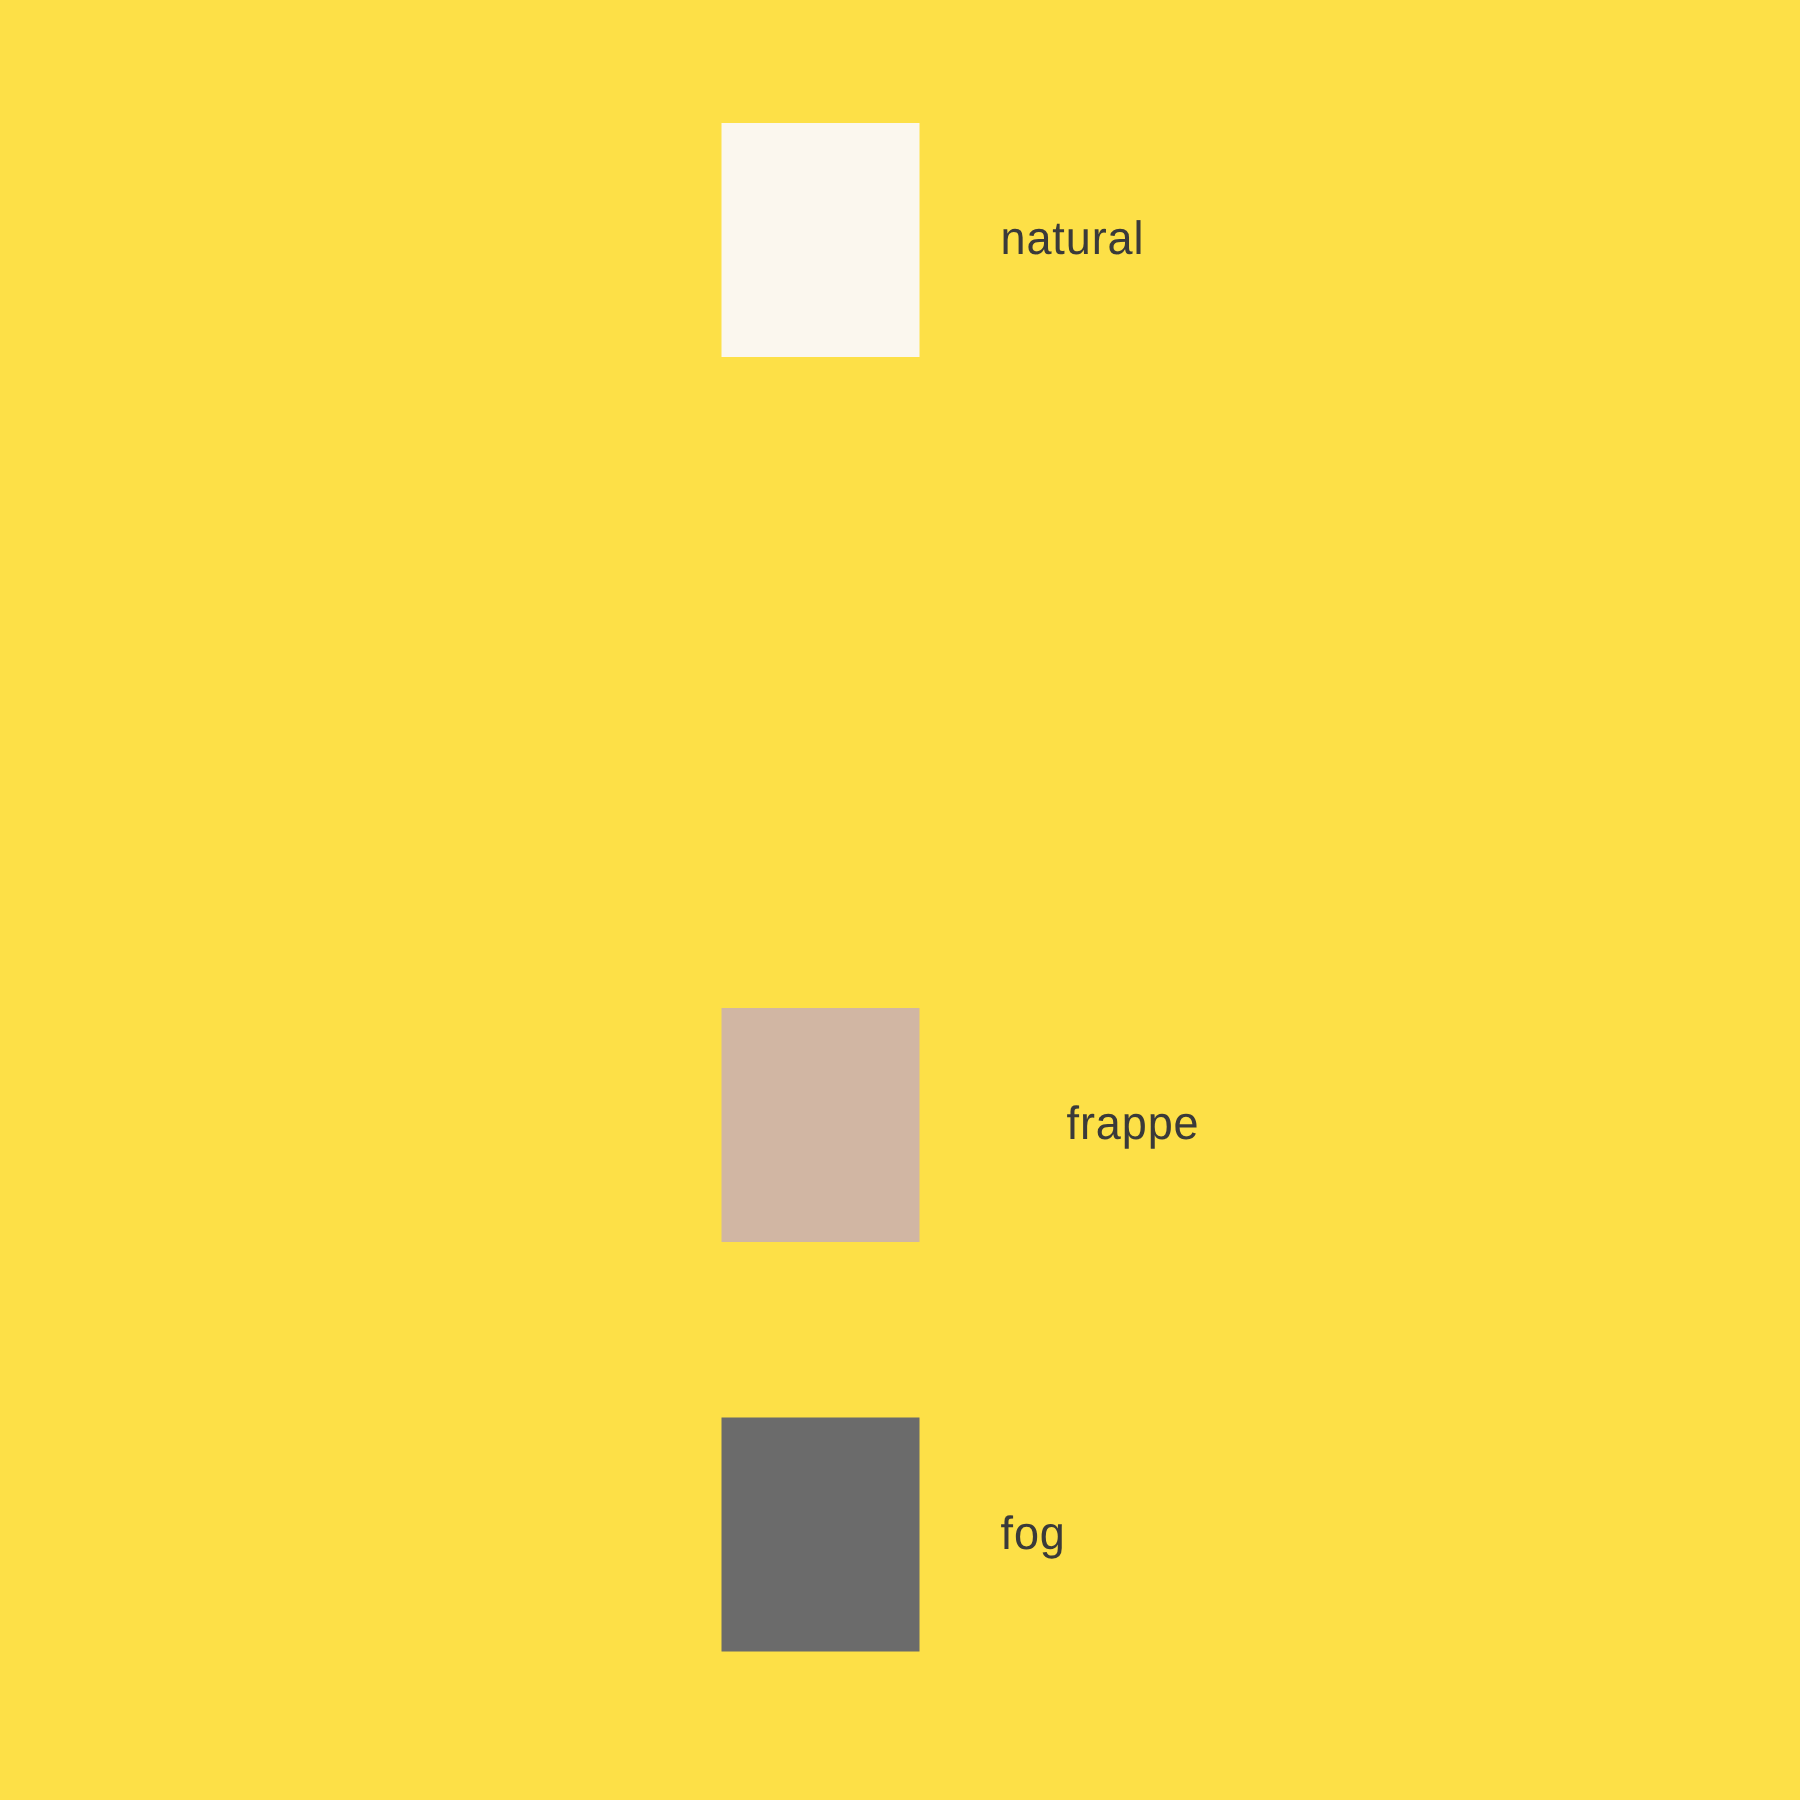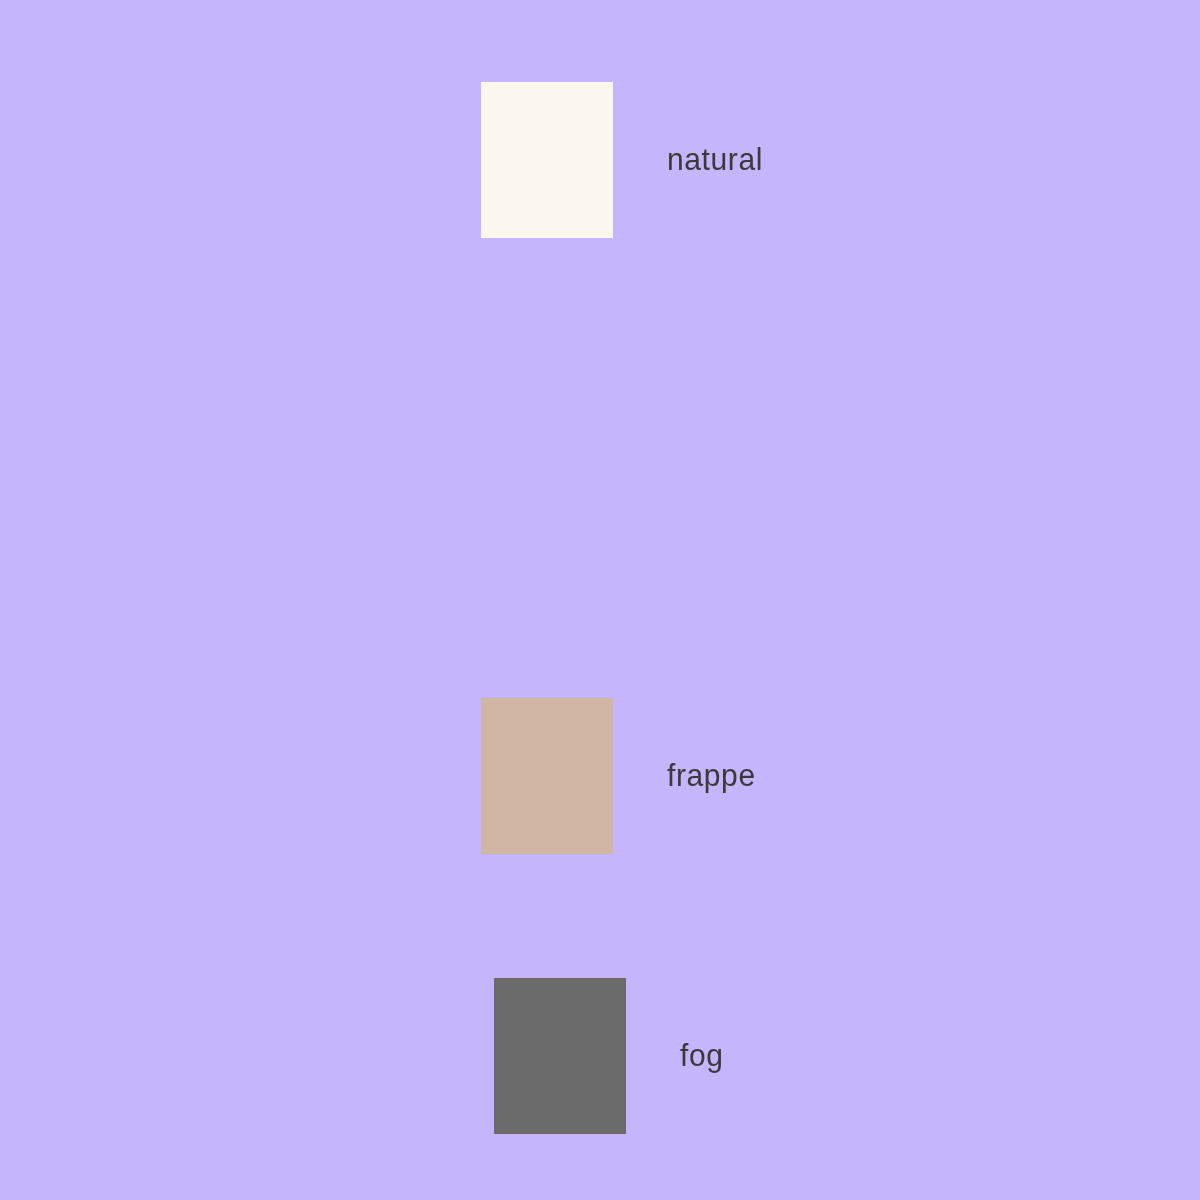--- a/index.html
+++ b/index.html
@@ -13,21 +13,21 @@
     background: #FFFFFF;
     font-family: "Liberation Sans", sans-serif;
     overflow: hidden;
     position: relative;
   }
 
   #palette-board {
     position: relative;
     width: 1200px;
     height: 1200px;
-    background: #c4b5fd;
+    background: #fde047;
   }
 
   .swatch-row {
     position: absolute;
     left: 481px;
     display: flex;
     flex-direction: row;
     align-items: center;
     height: 156px;
   }
@@ -51,22 +51,22 @@
     color: #3A3A3A;
     
     -webkit-text-stroke: 0.02px #3A3A3A;
     transform: scaleY(1.04);
     transform-origin: left center;
   }
 
   
   #row-0 { top: 82px; }
   #row-1 { top: 375px; }
-  #row-2 { top: 698px; }
-  #row-3 { top: 978px; margin-left: 13px; }
+  #row-2 { top: 672px; gap: 44px; }
+  #row-3 { top: 945px; }
 </style>
 </head>
 <body style="background-color: rgb(255, 255, 255);">
 
 <div id="palette-board">
 
   <div class="swatch-row" id="row-0">
     <div class="swatch-chip" style="background-color: rgb(251, 247, 238);"></div>
     <div class="swatch-label" style="color: rgb(58, 58, 58);">natural</div>
   </div>

